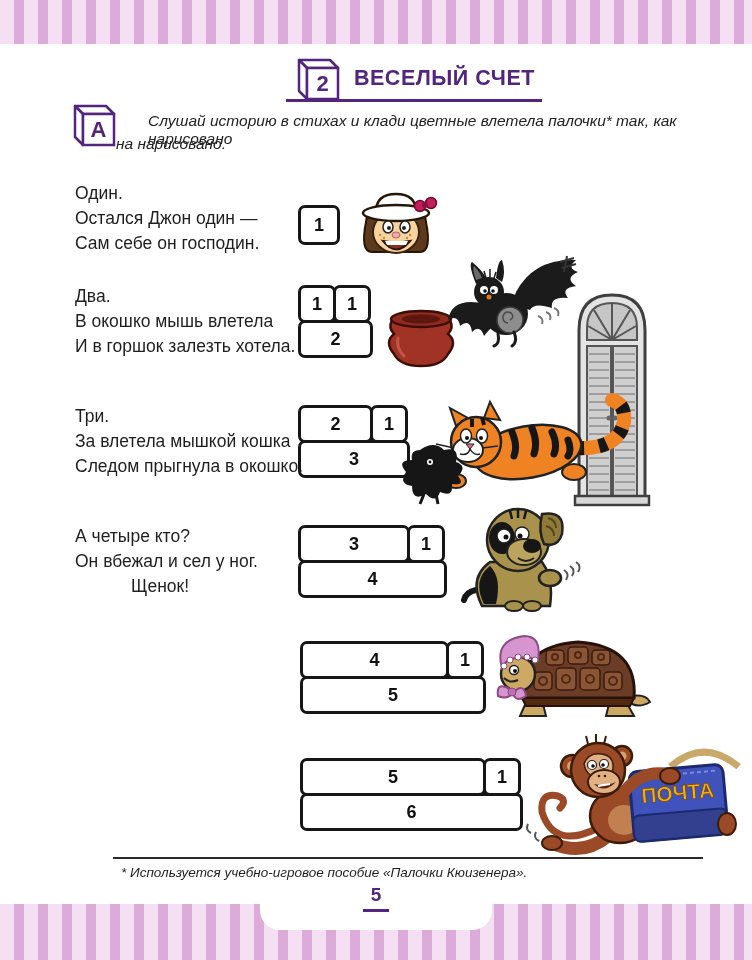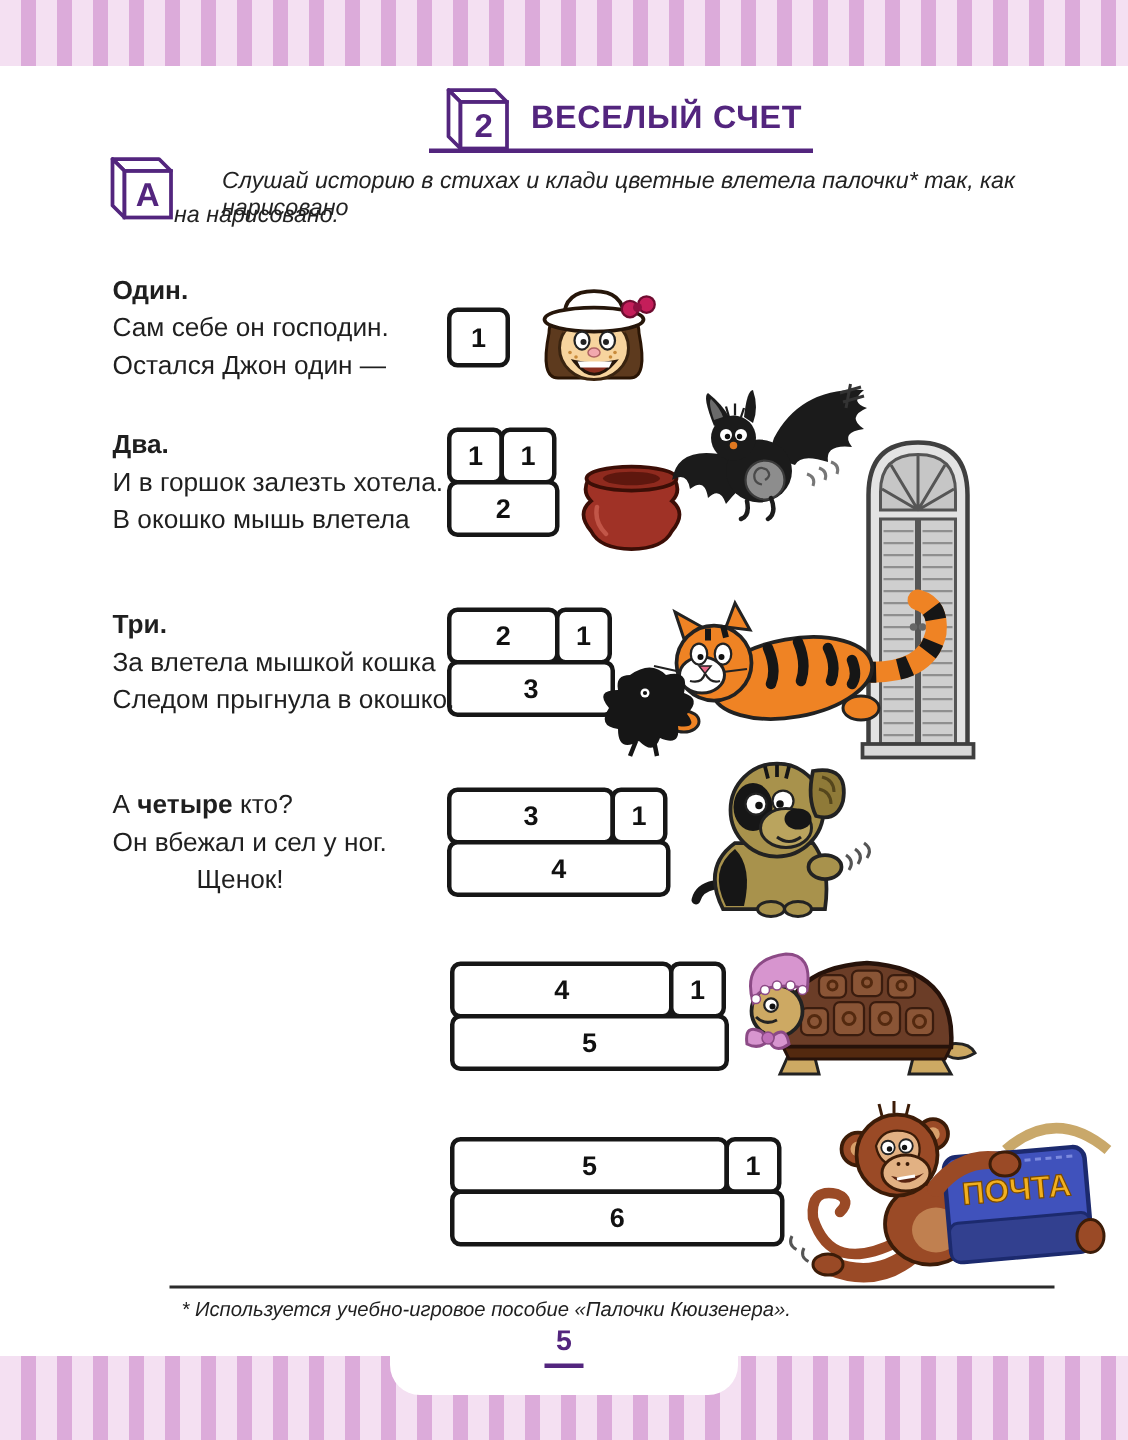--- a/index.html
+++ b/index.html
@@ -17,21 +17,21 @@
         width:26px;height:2.5px;background:#53257e;z-index:9;}
 
   .cube{position:absolute;z-index:5;}
   .page-title{position:absolute;left:354px;top:66px;font-size:21.5px;font-weight:bold;
         color:#53257e;letter-spacing:.5px;z-index:5;}
   .title-rule{position:absolute;left:286px;top:99px;width:256px;height:2.5px;background:#53257e;z-index:4;}
 
   .instr{position:absolute;font-style:italic;font-size:15.5px;color:#222;z-index:5;}
 
   .poem{position:absolute;font-size:17.5px;line-height:25px;z-index:5;}
-  .poem .b{font-weight:bold;}
+  .poem .b{font-weight:normal;}
   .poem-line.indented{padding-left:56px;}
 
   .rods{position:absolute;z-index:4;}
   .rod-row{display:flex;}
   .rod-row.second{margin-top:-3px;}
   .rod-cell{height:38px;box-sizing:border-box;background:#fff;border:3px solid #161616;
         border-radius:7px;display:flex;align-items:center;justify-content:center;
         font-weight:bold;font-size:18px;color:#111;}
   .rod-cell + .rod-cell{margin-left:-3px;}
   .w1{width:38px}.w2{width:75px}.w3{width:112px}.w4{width:149px}.w5{width:186px}.w6{width:223px}
@@ -74,22 +74,22 @@
       <path d="M15 13 L7 5 L7 36 L15 44 Z" fill="#fff" stroke="#53257e" stroke-width="2.5" stroke-linejoin="round"></path>
       <rect x="15" y="13" width="31" height="31" fill="#fff" stroke="#53257e" stroke-width="2.5"></rect>
       <text x="30.5" y="36" text-anchor="middle" font-size="22" font-weight="bold" fill="#53257e" font-family="Liberation Sans, sans-serif">А</text>
     </svg>
   </div>
   <div class="instr" style="left:148px;top:112px">Слушай историю в стихах и клади цветные влетела палочки* так, как нарисовано</div>
   <div class="instr" style="left:116px;top:135px">на нарисовано.</div>
 
   <div class="poem" style="left:75px;top:181px">
     <div><span></span><span class="b">Один.</span><span></span></div>
+    <div class="poem-line">Остался Джон один —</div>
     <div class="poem-line">Сам себе он господин.</div>
-    <div class="poem-line">Остался Джон один —</div>
   </div>
   <div class="rods" style="left:298px;top:205px">
     <div class="rod-row">
         <div class="rod-cell rod-single">1</div>
       </div>
   </div>
   <div class="illus" style="left:344px;top:186px">
     <svg width="104" height="76" viewBox="0 0 104 76">
       <path d="M22 36 Q16 66 28 66 L76 66 Q88 66 82 36 Q82 26 72 24 L32 24 Q22 26 22 36 Z" fill="#5d3a1e" stroke="#2a1505" stroke-width="2"></path>
       <ellipse cx="52" cy="46" rx="23" ry="21" fill="#f7d49e" stroke="#3a2410" stroke-width="2"></ellipse>
@@ -108,22 +108,22 @@
       <circle cx="66" cy="49" r="1.2" fill="#c88a3a"></circle>
         <circle cx="63" cy="52" r="1.2" fill="#c88a3a"></circle>
       <ellipse cx="52" cy="49" rx="4" ry="3" fill="#f2a8ae" stroke="#b06464" stroke-width="1"></ellipse>
       <path d="M39 55 Q52 72 66 55 Q52 58 39 55 Z" fill="#8b2f1f" stroke="#26160a" stroke-width="2"></path>
       <path d="M41 55 L64 55 L62 59 L43 59 Z" fill="#fff"></path>
     </svg>
   </div>
 
   <div class="poem" style="left:75px;top:284px">
     <div><span></span><span class="b">Два.</span><span></span></div>
+    <div class="poem-line">В окошко мышь влетела</div>
     <div class="poem-line">И в горшок залезть хотела.</div>
-    <div class="poem-line">В окошко мышь влетела</div>
   </div>
   <div class="rods" style="left:298px;top:285px">
     <div class="rod-row">
       <div class="rod-cell w1">1</div>
       <div class="rod-cell w1">1</div>
     </div>
     <div class="rod-row second">
       <div class="rod-cell w2">2</div>
     </div>
   </div>

